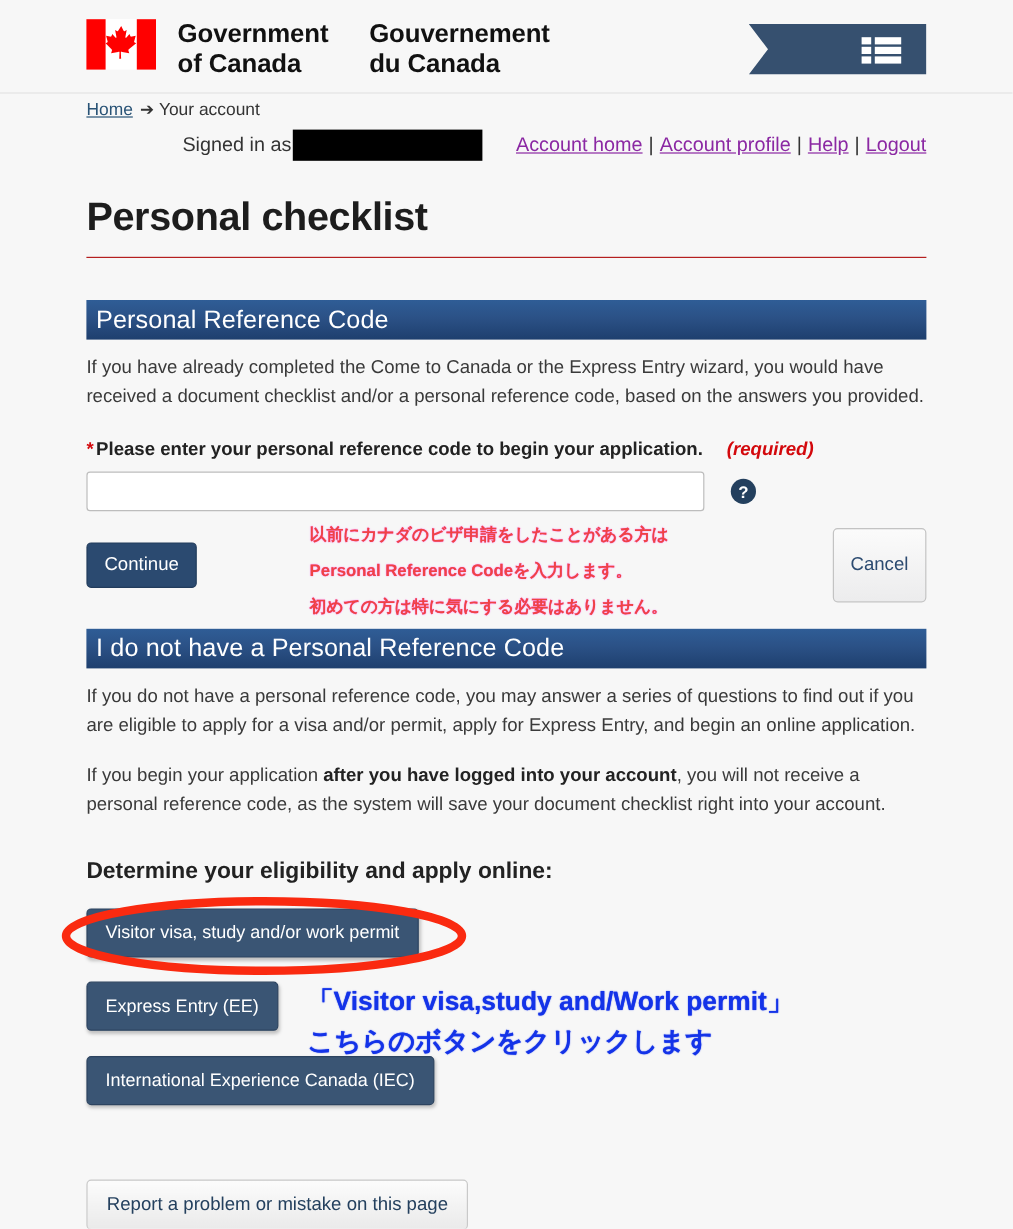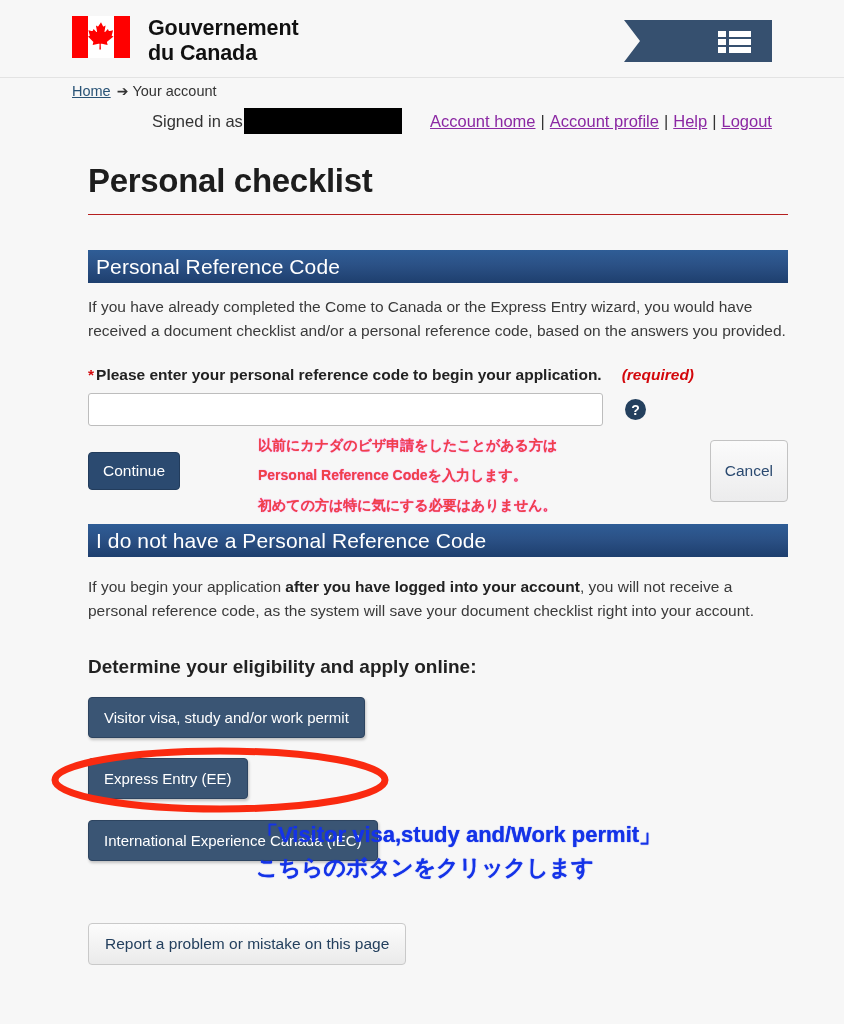--- a/index.html
+++ b/index.html
@@ -63,21 +63,21 @@
     width: 158px; height: 26px; background: #000;
   }
   .acct-links {
     position: absolute; left: 430px; top: 2px;
     font-size: 16.5px; white-space: nowrap; text-align: center;
   }
   .acct-links a { color: #8b28a3; text-decoration: underline; }
   .acct-links .sep { color: #333; padding: 0 5px; text-decoration: none; }
 
   
-  .main { position: absolute; left: 16px; top: 152px; width: 756px; }
+  .main { position: absolute; left: 0; top: 152px; width: 756px; }
   .inner { margin-left: 72px; width: 700px; }
 
   h1.page-title {
     margin: 0; padding: 10px 0 14px 0;
     font-size: 33px; font-weight: 700; color: #1d1d1d;
     letter-spacing: -0.3px;
     border-bottom: 1px solid #b51f1f;
   }
 
   .section-bar {
@@ -215,20 +215,22 @@
       <div class="flag">
         <div class="bar left"></div>
         <div class="bar right"></div>
         <div class="leaf">
           <svg width="30" height="30" viewBox="0 0 24 24" aria-hidden="true">
             <path fill="#ff0000" d="M12 2.2l1.6 3.1c.2.35.55.3.9.12l1.16-.6-.85 4.5c-.18.83.4.83.68.47l2.03-2.27.55 1.3c.22.5.62.43 1.1.33l2.5-.52-.9 3.3c-.2.7-.34.99.18 1.17l1.05.5-4.9 3.98c-.5.4-.33.52-.16 1.32l.43 1.42-4.64-.88c-.57-.1-.95-.1-.96.23l.2 4.63h-1.3l.2-4.63c0-.33-.39-.33-.96-.23l-4.64.88.43-1.42c.17-.8.34-.92-.16-1.32L1.6 13.6l1.05-.5c.52-.18.38-.47.18-1.17l-.9-3.3 2.5.52c.48.1.88.17 1.1-.33l.55-1.3 2.03 2.27c.28.36.86.36.68-.47l-.85-4.5 1.16.6c.35.18.7.23.9-.12L12 2.2z"></path>
           </svg>
         </div>
       </div>
       <div class="wordmark">
+        <div class="wm" style="white-space: pre-line;">Government
+of Canada</div>
         <div class="wm" style="white-space: pre-line;">Gouvernement
 du Canada</div>
       </div>
     </div>
 
     <div class="menu-ribbon">
       <svg width="148" height="42" viewBox="0 0 148 42">
         <path d="M0 0 H148 V42 H0 L16 21 Z" fill="#36506f"></path>
         <g fill="#ffffff">
           <rect x="94" y="11" width="8" height="6"></rect>
@@ -274,20 +276,21 @@
       </div>
 
       <div class="btn-row">
         <button class="btn btn-primary">Continue</button>
         <button class="btn btn-secondary">Cancel</button>
       </div>
 
       
       <div class="section-bar" style="margin-top:22px;">I do not have a Personal Reference Code</div>
 
+      <p class="body">If you do not have a personal reference code, you may answer a series of questions to find out if you are eligible to apply for a visa and/or permit, apply for Express Entry, and begin an online application.</p>
 
       <p class="body" style="margin-top:18px;"><span>If you begin your application </span><b>after you have logged into your account</b><span>, you will not receive a personal reference code, as the system will save your document checklist right into your account.</span></p>
 
       <h2 class="eligibility">Determine your eligibility and apply online:</h2>
 
       <div class="action-list">
         <div class="slot"><span class="action-btn">Visitor visa, study and/or work permit</span></div>
         <div class="slot" style="margin-bottom:21px;"><span class="action-btn">Express Entry (EE)</span></div>
         <div class="slot"><span class="action-btn">International Experience Canada (IEC)</span></div>
       </div>

